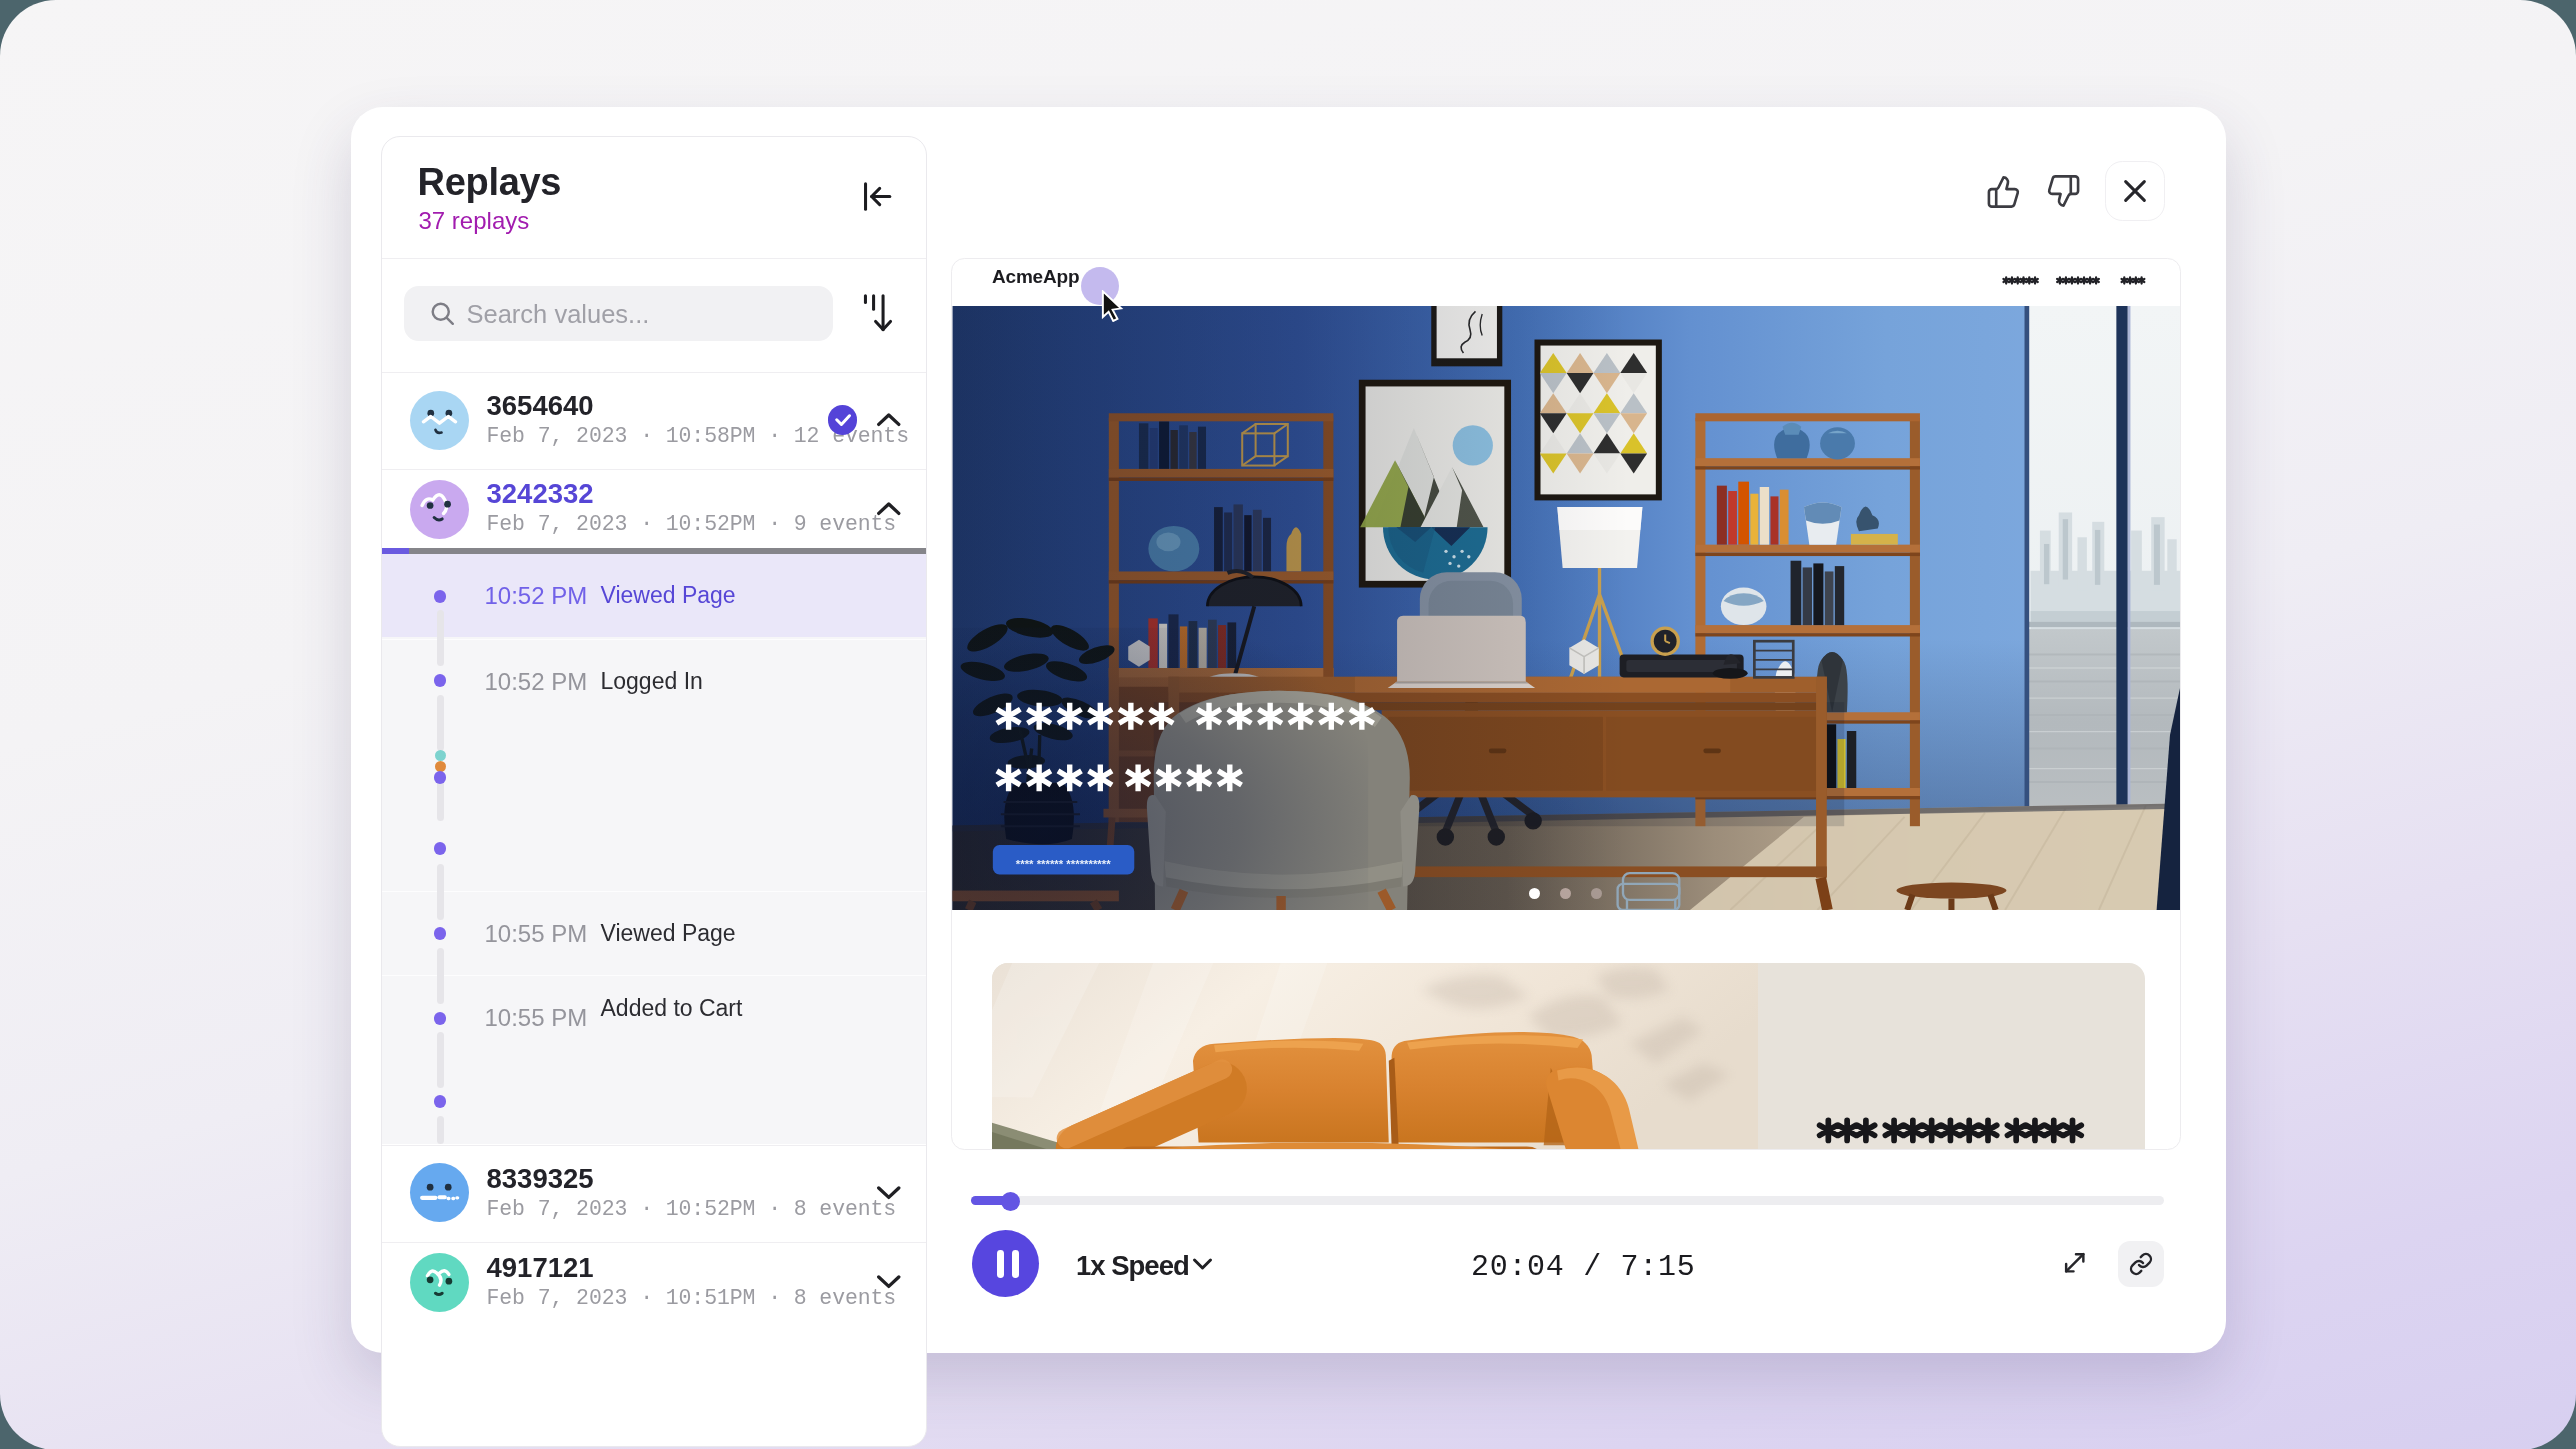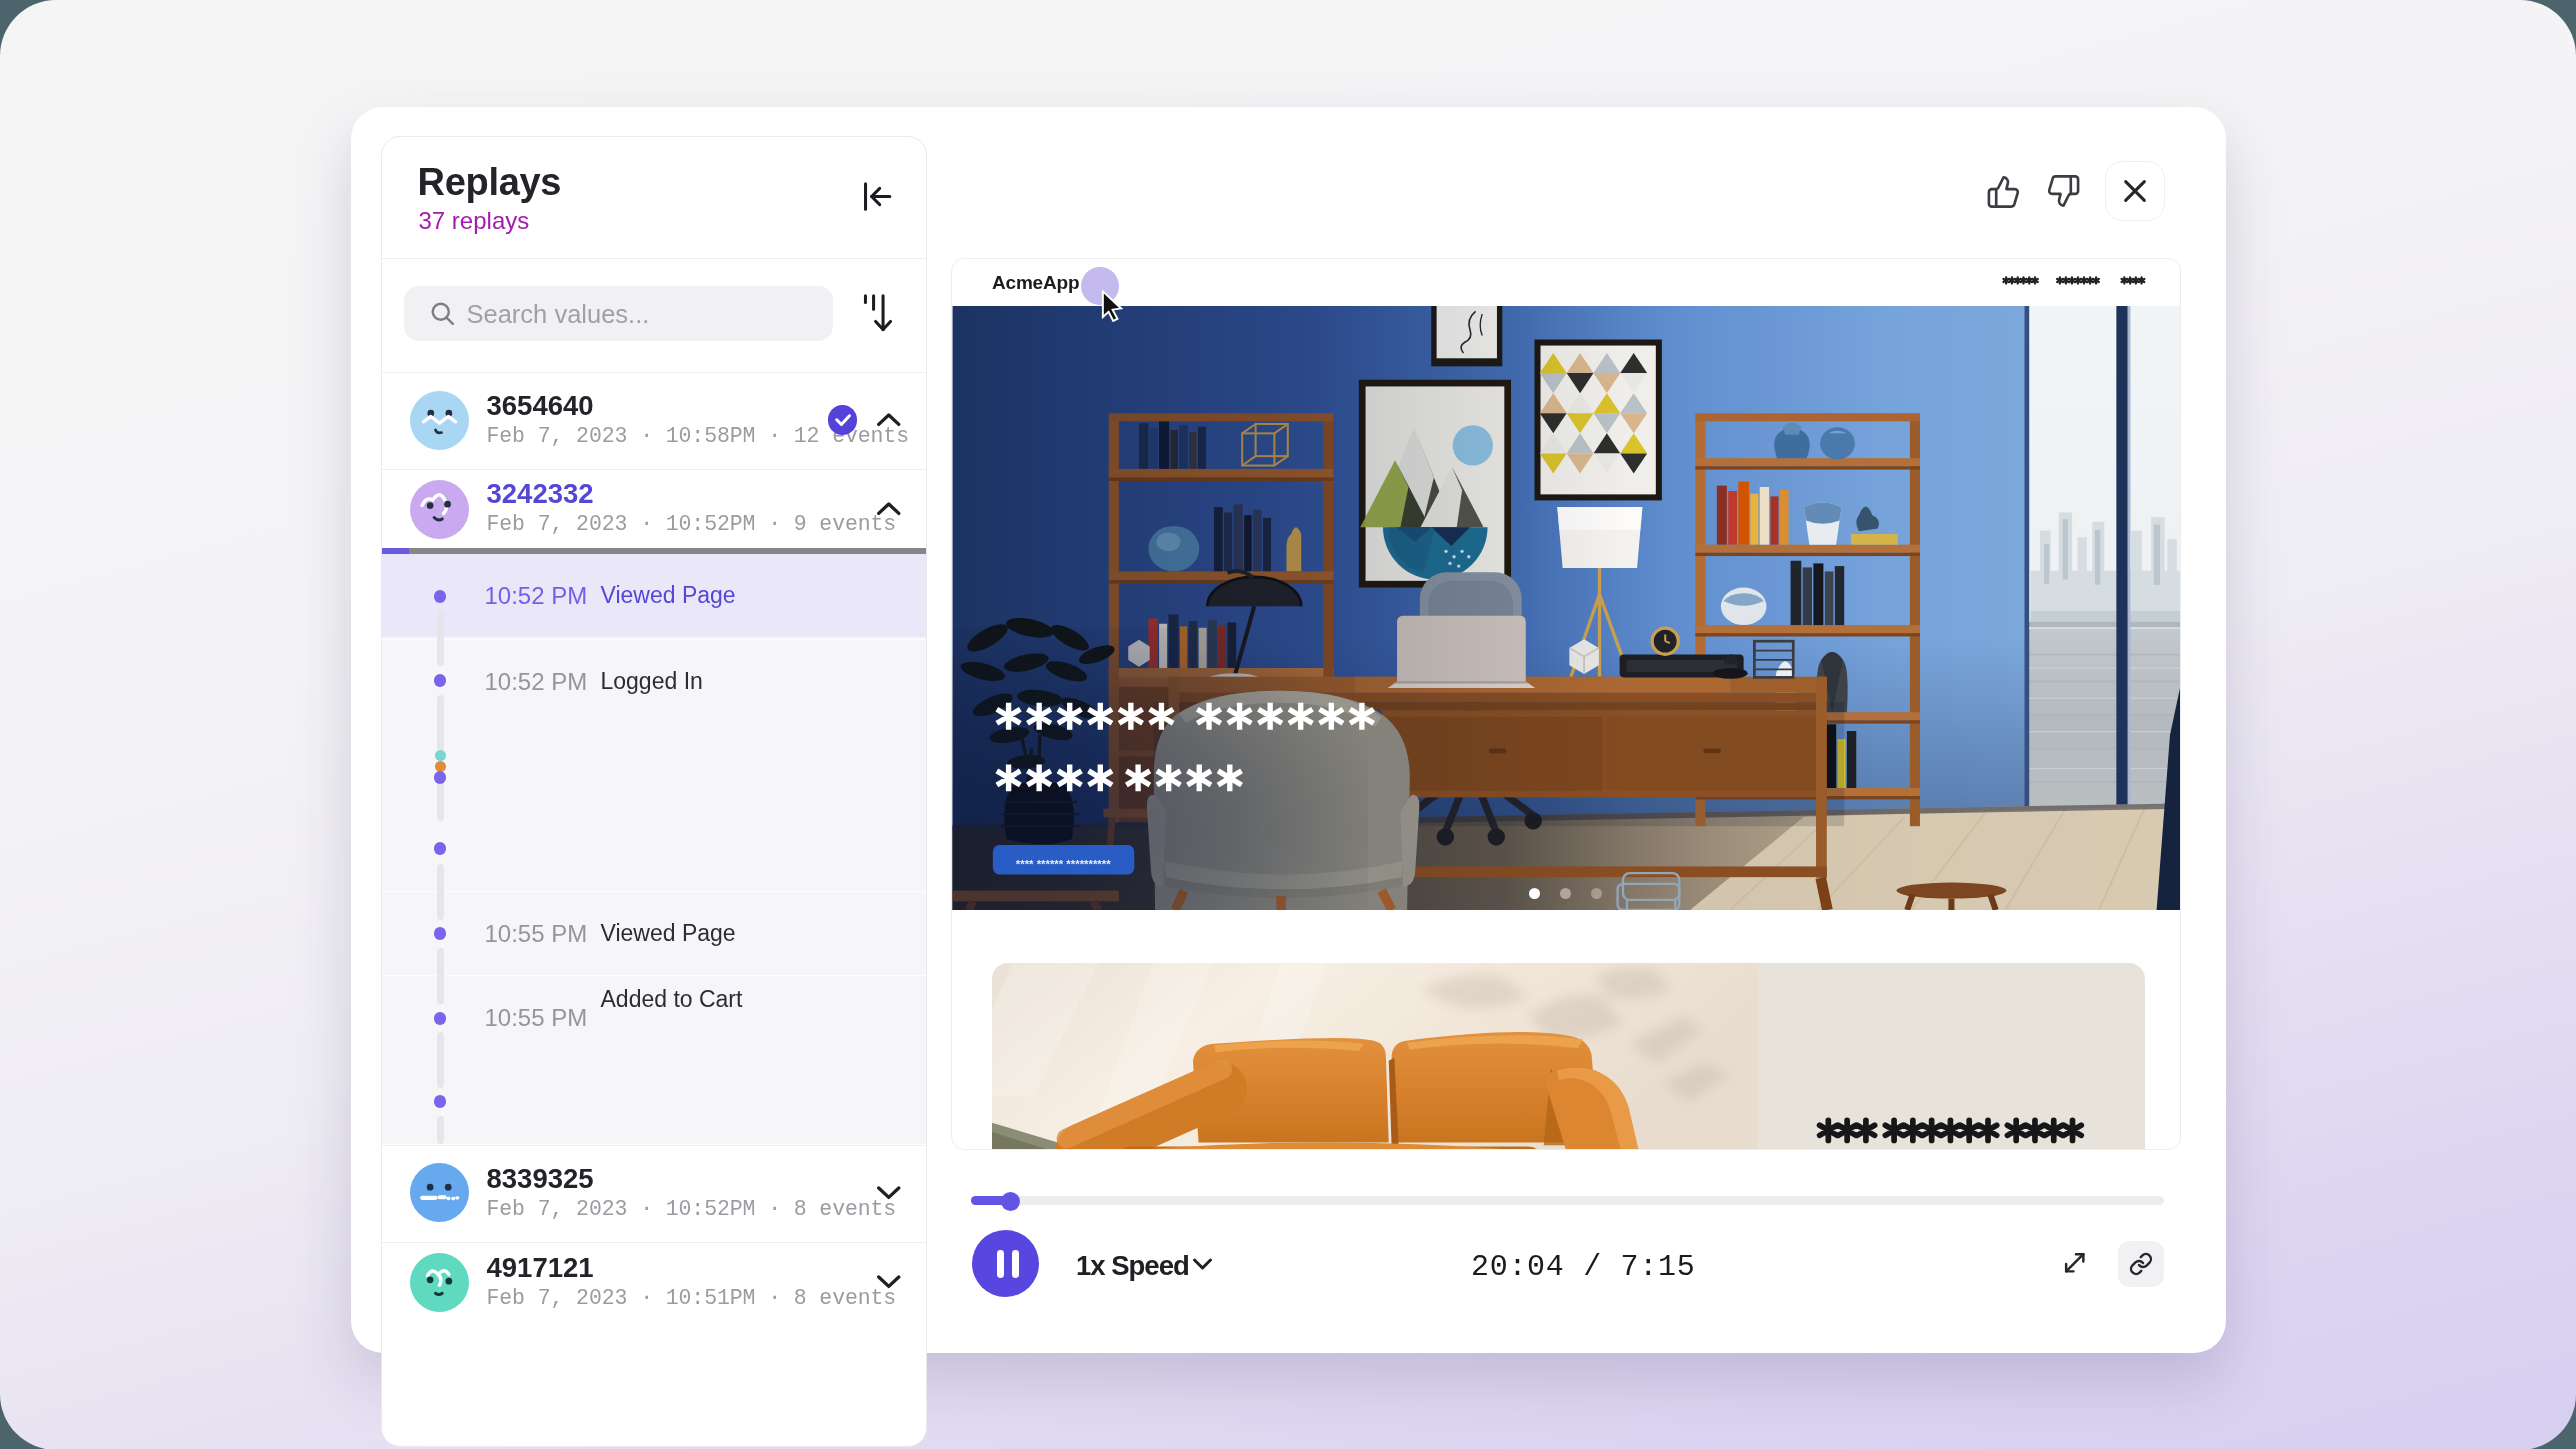--- a/index.html
+++ b/index.html
@@ -25,21 +25,21 @@
   .events { position:absolute; left:0; right:0; top:417px; height:590px; background:#f6f6f8; }
   .erow { position:absolute; left:0; right:0; height:83px; }
   .erow .t { position:absolute; left:103px; font-size:24px; color:#95959c; }
   .erow .n { position:absolute; left:219px; font-size:23px; color:#2c2c31; }
   .edot { position:absolute; width:12.7px; height:12.7px; border-radius:50%; background:#7b64ec; left:52px; }
   .eseg { position:absolute; left:55px; width:7.4px; background:#e6e5e9; border-radius:4px; }
 
   
   .viewer { position:absolute; left:600px; top:151px; width:1230px; height:892px;
     border:1.3px solid #edecef; border-radius:13.4px; background:#fff; overflow:hidden; }
-  .acme { position:absolute; left:40px; top:13px; font-size:19px; font-weight:bold; color:#1c1c20; letter-spacing:-0.2px; }
+  .acme { position:absolute; left:40px; top:7px; font-size:19px; font-weight:bold; color:#1c1c20; letter-spacing:-0.2px; }
   .halo { position:absolute; left:129px; top:8px; width:38px; height:38px; border-radius:50%; background:#b5a9ea; opacity:.8; }
   .dot-car { position:absolute; width:11.4px; height:11.4px; border-radius:50%; }
   .section2 { position:absolute; left:40px; top:704px; width:1153px; height:188px;
     border-radius:16px 16px 0 0; overflow:hidden; background:#e7e2da; }
 
   
   .track { position:absolute; left:620px; top:1089px; width:1193px; height:9.4px; border-radius:4.7px; background:#ededf0; }
   .fill  { position:absolute; left:620px; top:1089px; width:42px; height:9.4px; border-radius:4.7px; background:#6355e3; }
   .thumb { position:absolute; left:650px; top:1085px; width:19px; height:19px; border-radius:50%; background:#6355e3; }
   .pausebtn { position:absolute; left:621px; top:1123px; width:67px; height:67px; border-radius:50%; background:#5746df; }
@@ -124,21 +124,21 @@
       <div class="erow" style="top:85px;border-top:1.3px solid #fdfdfe">
           <div class="t" style="top:27.5px">10:52 PM</div>
           <div class="n" style="top:27.5px">Logged In</div>
         </div>
       <div class="erow" style="top:337px;border-top:1.3px solid #fdfdfe">
           <div class="t" style="top:27.5px">10:55 PM</div>
           <div class="n" style="top:27.5px">Viewed Page</div>
         </div>
       <div class="erow" style="top:421px;border-top:1.3px solid #fdfdfe">
           <div class="t" style="top:27.5px">10:55 PM</div>
-          <div class="n" style="top:10px">Added to Cart</div>
+          <div class="n" style="top:19px">Added to Cart</div>
         </div>
 
       <div class="eseg" style="top:56px;height:56px"></div>
       <div class="eseg" style="top:141px;height:56px"></div>
       <div class="eseg" style="top:225px;height:42px"></div>
       <div class="eseg" style="top:310px;height:56px"></div>
       <div class="eseg" style="top:394px;height:56px"></div>
       <div class="eseg" style="top:478px;height:56px"></div>
       <div class="eseg" style="top:562px;height:28px"></div>
 

